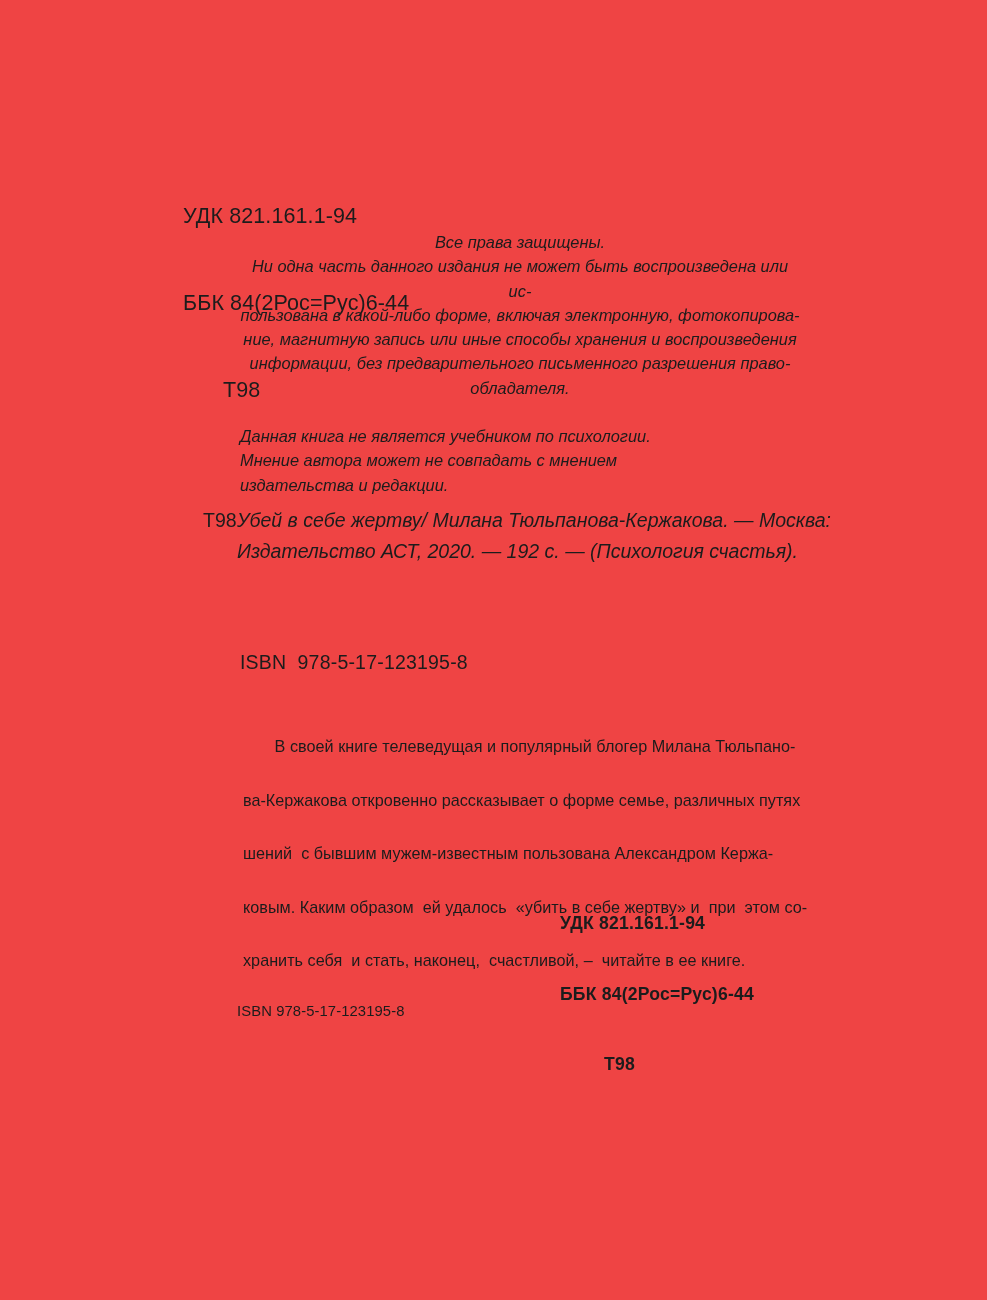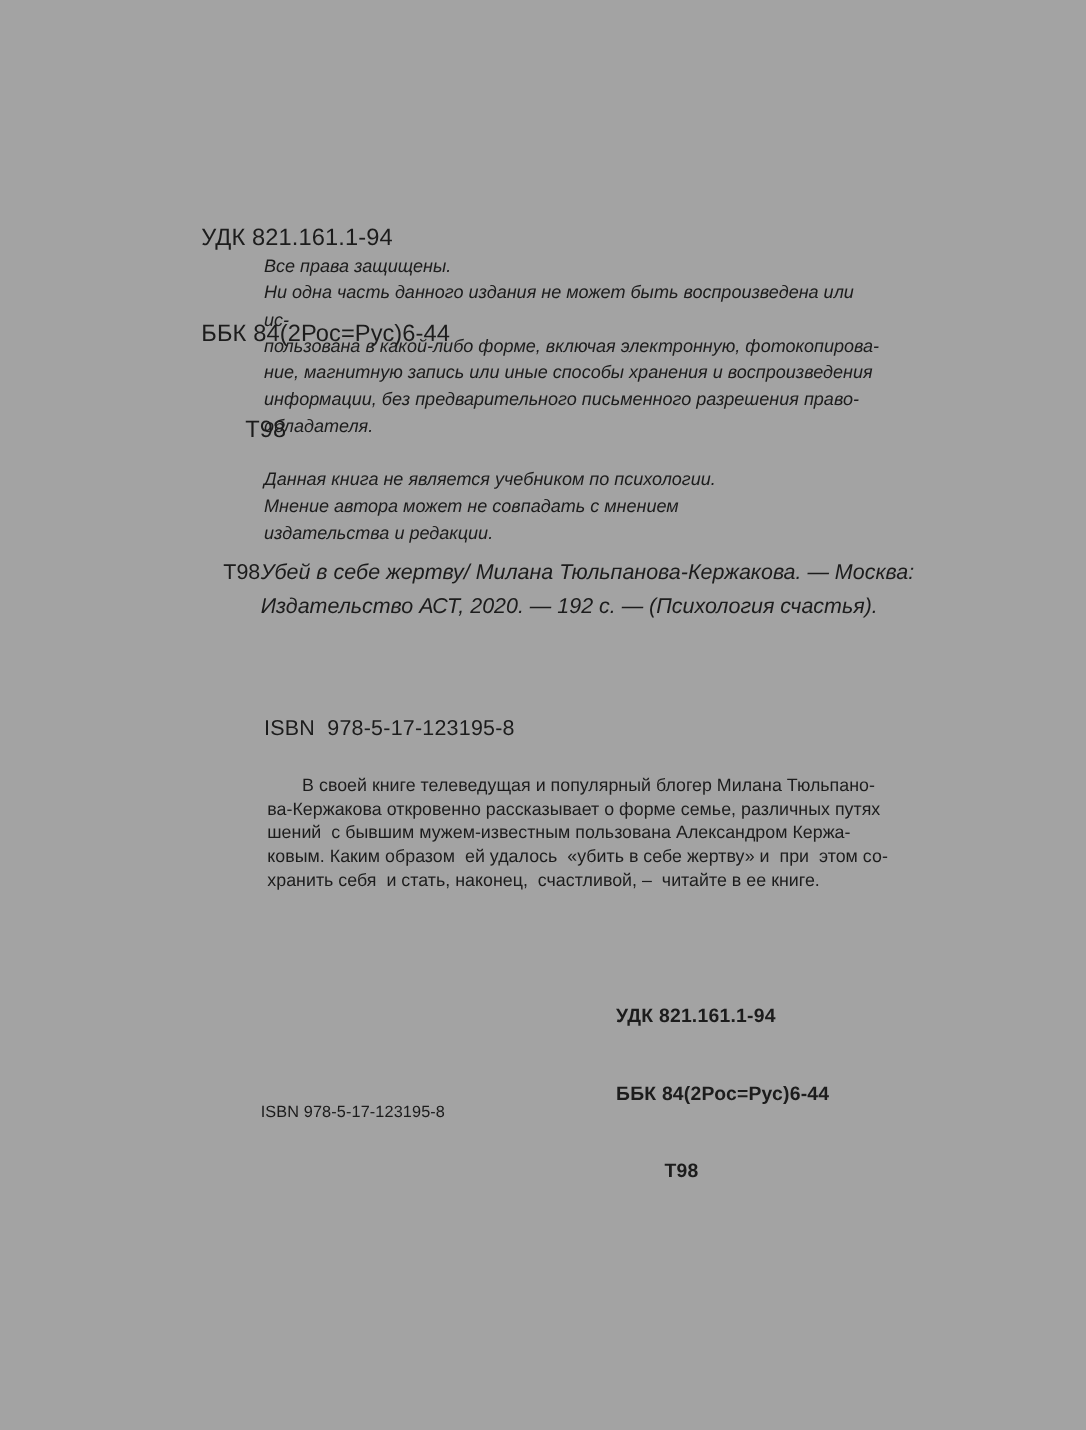--- a/index.html
+++ b/index.html
@@ -12,21 +12,21 @@
     height: 1300px;
     position: relative;
     font-family: "Liberation Sans", sans-serif;
     color: #1c1c1c;
     -webkit-font-smoothing: antialiased;
   }
 
   .page {
     position: absolute;
     inset: 0;
-    background: #a3a3a3;
+    background: #ef4444;
   }
 
   
   .codes-top {
     position: absolute;
     left: 183px;
     top: 144px;
     font-size: 21.5px;
     line-height: 29px;
     letter-spacing: 0.1px;
@@ -34,20 +34,21 @@
   }
   .codes-top .code-line { display: block; }
   .codes-top .code-line.indent { padding-left: 40px; }
 
   
   .rights-block {
     position: absolute;
     left: 240px;
     top: 230px;
     width: 560px;
+    text-align: center;
     font-style: italic;
     font-size: 16.4px;
     line-height: 24.3px;
   }
   .rights-block .rights-line { display: block; }
 
   
   .disclaimer-block {
     position: absolute;
     left: 240px;
@@ -106,20 +107,21 @@
     left: 243px;
     top: 704px;
     width: 590px;
     font-size: 16.2px;
     line-height: 21.6px;
     letter-spacing: 0.02px;
   }
   .annotation .ann-line {
     display: block;
     white-space: pre;
+    margin-top: 32px;
   }
 
   
   .codes-bottom {
     position: absolute;
     left: 560px;
     top: 865px;
     font-weight: bold;
     font-size: 17.6px;
     line-height: 23.5px;

